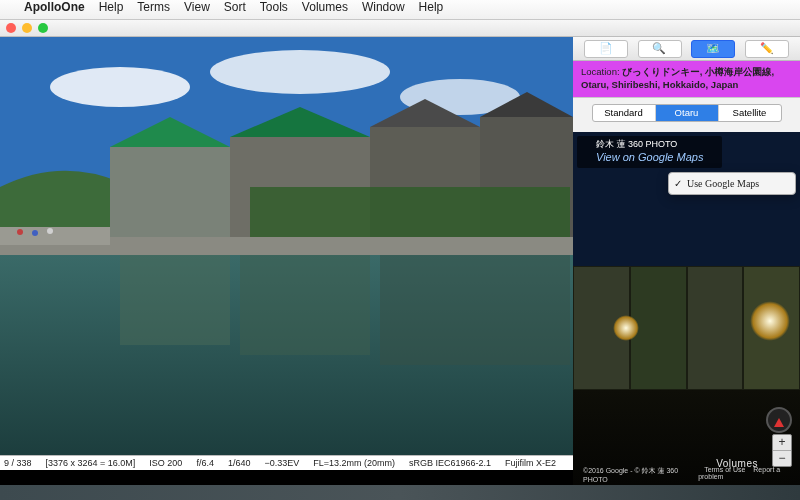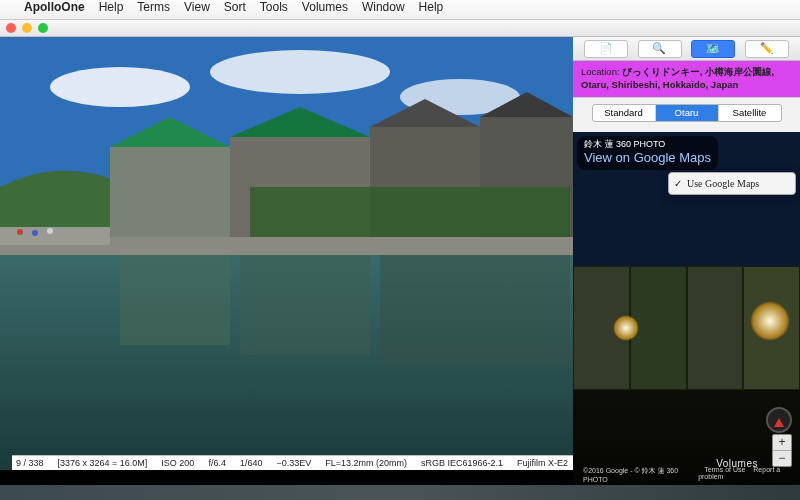--- a/index.html
+++ b/index.html
@@ -15,40 +15,40 @@
 .titlepath .traffic { position: absolute; left: 6px; display: flex; gap: 6px; }
 .titlepath .traffic span { width: 10px; height: 10px; border-radius: 50%; display: inline-block; }
 .tr-r { background: #ff5f57; } .tr-y { background: #febc2e; } .tr-g { background: #28c840; }
 
 
 .content { position: relative; height: 448px; display: flex; }
 .photo { width: 573px; height: 100%; position: relative; background: #000; }
 .photo-canvas { width: 100%; height: 100%; display: block; }
 
 
-.metabar { position: absolute; bottom: 15px; left: 0; width: 573px; height: 15px; background: #fff; display: flex; align-items: center; font-size: 9px; color: #222; padding: 0 4px; gap: 14px; border-top: 1px solid #bbb; white-space: nowrap; overflow: hidden; margin-left: 12px; }
+.metabar { position: absolute; bottom: 15px; left: 0; width: 573px; height: 15px; background: #fff; display: flex; align-items: center; font-size: 9px; color: #222; padding: 0 4px; gap: 14px; border-top: 1px solid #bbb; white-space: nowrap; overflow: hidden; }
 .metabar .sp { flex: 0 0 auto; }
 
 
 .side { width: 227px; height: 100%; display: flex; flex-direction: column; background: #1a1a1a; position: relative; }
 .toolbar2 { height: 24px; background: linear-gradient(#f8f8f8,#e4e4e4); border-bottom: 1px solid #bdbdbd; display: flex; align-items: center; justify-content: space-around; padding: 0 6px; }
 .tool-btn { width: 44px; height: 18px; border: 1px solid #c0c0c0; border-radius: 3px; background: #fff; display: flex; align-items: center; justify-content: center; font-size: 11px; }
 .tool-btn.sel { background: #3b82f6; border-color: #2563eb; color: #fff; }
 
 .loc { background: #d946ef; border-bottom: 1px solid #c9c9c9; padding: 5px 8px; font-size: 9.5px; color: #222; line-height: 1.35; }
 .loc b { font-weight: 600; }
 
 .seg { display: flex; height: 18px; margin: 6px auto; width: 190px; border: 1px solid #b5b5b5; border-radius: 3px; overflow: hidden; font-size: 9.5px; background: #fff; }
 .seg > div { flex: 1; display: flex; align-items: center; justify-content: center; border-right: 1px solid #d0d0d0; cursor: pointer; }
 .seg > div:last-child { border-right: none; }
 .seg .on { background: #2f7fe6; color: #fff; }
 
 .street { flex: 1; position: relative; background: linear-gradient(#0a1830 0%, #0a1830 55%, #10100a 55%, #10100a 100%); overflow: hidden; }
-.sv-overlay { position: absolute; top: 4px; left: 4px; background: rgba(0,0,0,0.55); color: #fff; font-size: 9px; padding: 3px 7px; border-radius: 8px; line-height: 1.3; }
-.sv-overlay a { color: #9ecaff; text-decoration: none; display: block; font-size: 13px; }
+.sv-overlay { position: absolute; top: 4px; left: 4px; background: rgba(0,0,0,0.55); color: #fff; font-size: 9px; padding: 3px 19px; border-radius: 2px; line-height: 1.3; }
+.sv-overlay a { color: #9ecaff; text-decoration: none; display: block; font-size: 11px; font-style: italic; }
 
 .ctx-menu { position: absolute; top: 40px; right: 4px; background: #f4f4f4; border: 1px solid #aaa; border-radius: 4px; box-shadow: 0 3px 12px rgba(0,0,0,.3); font-size: 10px; color: #222; padding: 3px 0; z-index: 50; width: 128px; }
 .ctx-menu div { padding: 2px 8px 2px 18px; position: relative; cursor: pointer; font-family: Liberation Serif, serif; }
 .ctx-menu div.chk::before { content: "✓"; position: absolute; left: 5px; }
 
 .street .buildings { position: absolute; left: 0; right: 0; top: 38%; height: 35%; display: flex; }
 .street .bld { flex: 1; background: #353b2a; border: 1px solid #1a1d12; }
 .street .reflect { position: absolute; left:0; right:0; top:73%; bottom:0; background: linear-gradient(#0e0e08,#050503); }
 .street .glow { position: absolute; width: 40px; height: 40px; border-radius: 50%; background: radial-gradient(#fffbe0,#a87b1a 60%,transparent 70%); }
 

